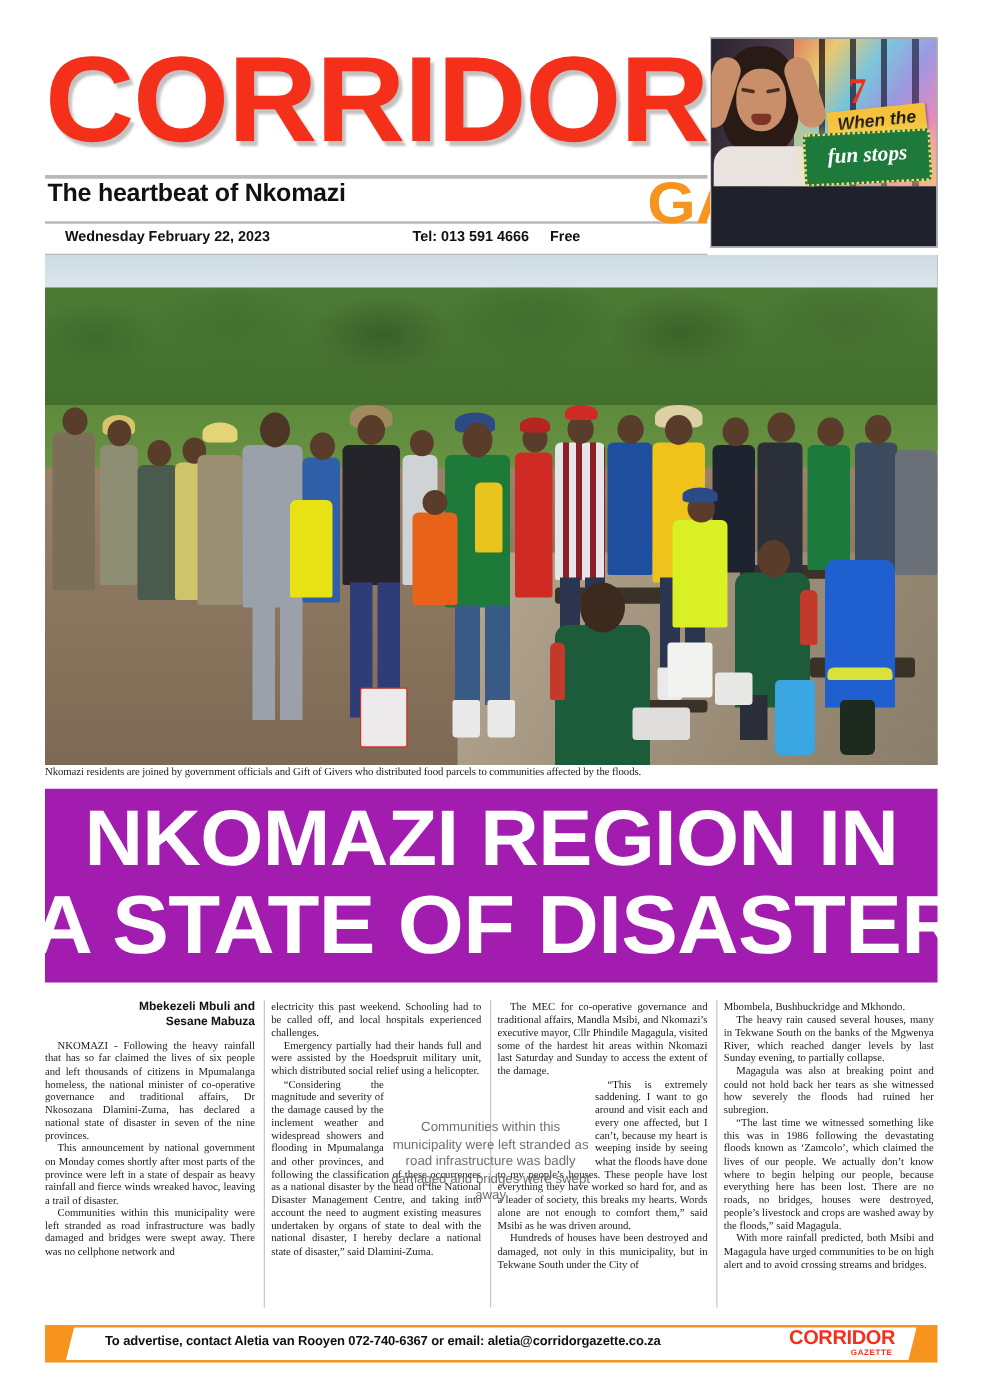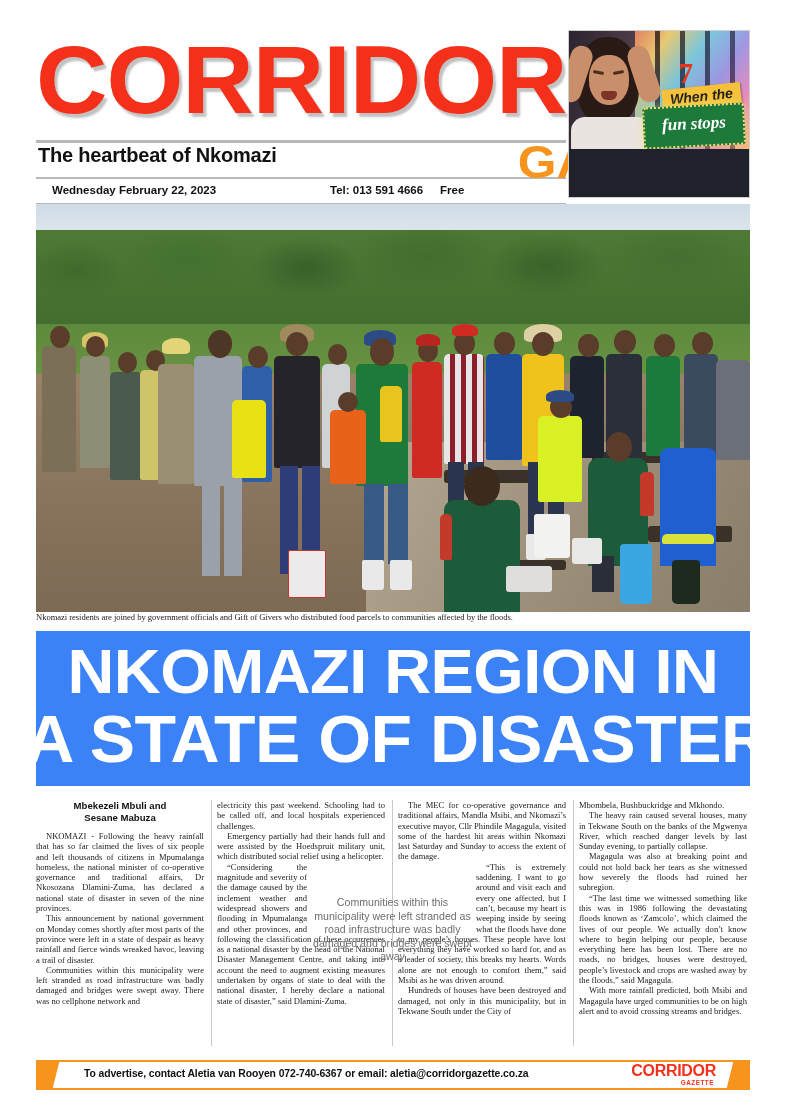--- a/index.html
+++ b/index.html
@@ -295,21 +295,21 @@
     font-family: Liberation Serif, serif;
     white-space: nowrap;
     letter-spacing: -0.05px;
   }
 
   
   .headline-box {
     position: absolute;
     left: 36px; top: 631px;
     width: 714px; height: 155px;
-    background: #3b82f6;
+    background: #a21caf;
   }
   .headline-box .hl {
     position: absolute;
     left: 0; right: 0;
     text-align: center;
     color: #ffffff;
     font-family: "Liberation Sans", sans-serif;
     font-weight: bold;
     font-size: 63px;
     line-height: 64px;
@@ -336,21 +336,21 @@
     color: #1a1a1a;
     text-align: justify;
   }
   .col p { margin: 0; text-indent: 10px; }
   .col p.noind { text-indent: 0; }
   .c1 { left: 0px; }
   .c2 { left: 181px; }
   .c3 { left: 362px; }
   .c4 { left: 543px; }
   .byline {
-    text-align: center;
+    text-align: right;
     font-family: "Liberation Sans", sans-serif;
     font-size: 9.6px;
     font-weight: bold;
     color: #111;
     line-height: 12px;
     margin-bottom: 7px;
     text-indent: 0;
   }
   .col-divider {
     position: absolute;

